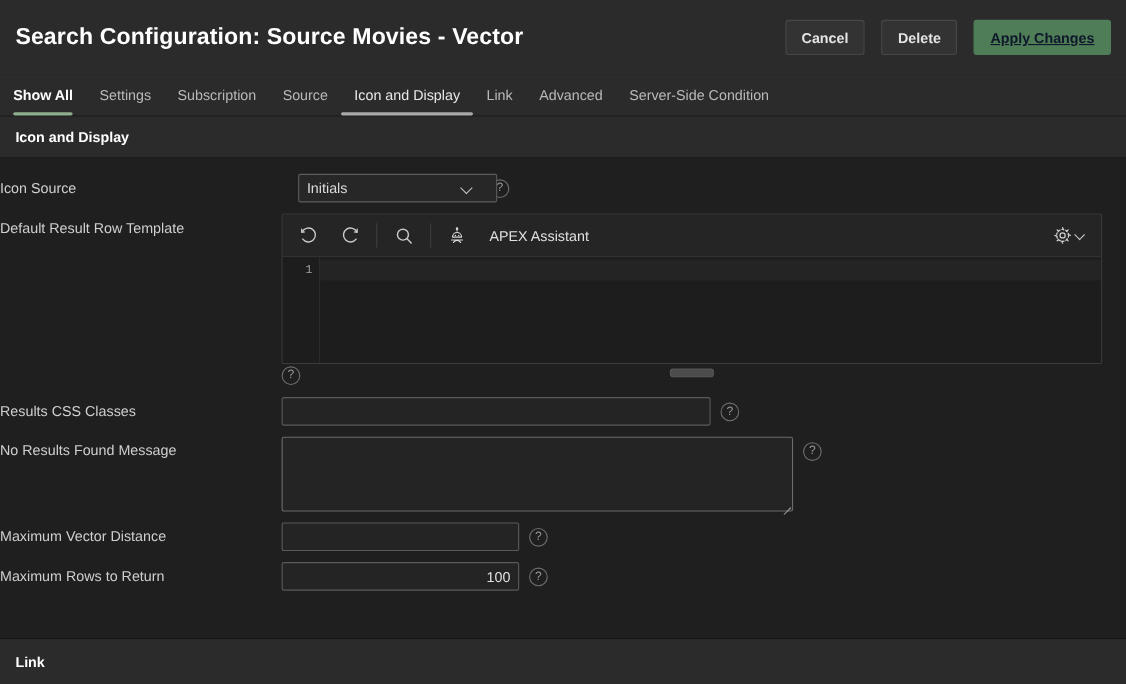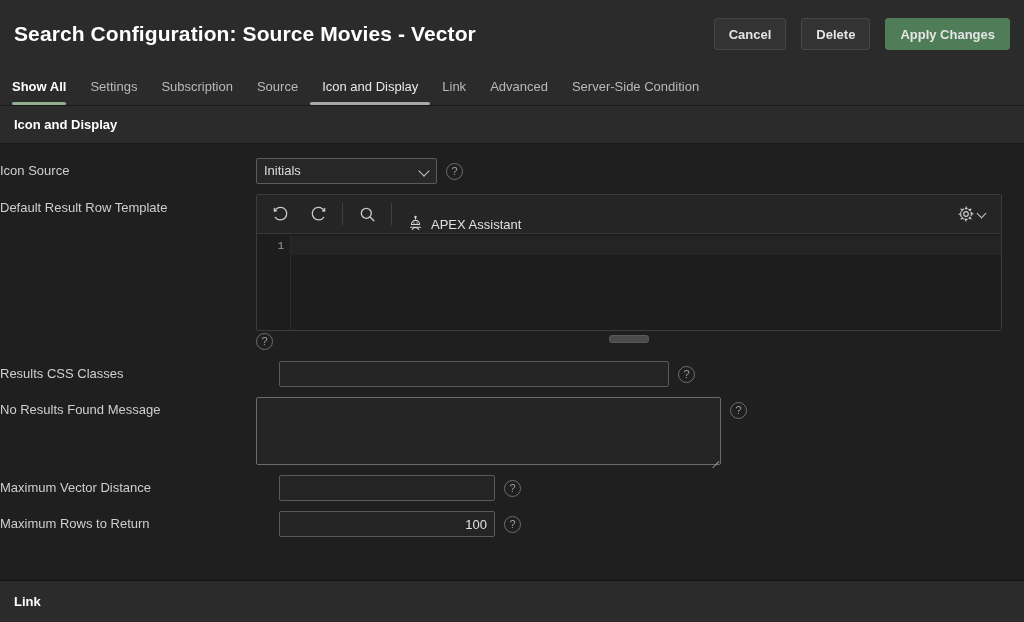--- a/index.html
+++ b/index.html
@@ -62,21 +62,22 @@
     color: #e4e4e4;
     white-space: nowrap;
   }
   .btn-dark {
     background: #333333;
     border-color: #474747;
   }
   .btn-primary {
     background: #4e7d57;
     border-color: #4e7d57;
-    color: #e5e5e5;
+    color: #0f172a;
+    text-decoration: underline;
   }
 
   
   .tabs {
     height: 38px;
     min-height: 38px;
     background: #2b2b2b;
     display: flex;
     align-items: stretch;
     padding: 0 12px;
@@ -184,20 +185,21 @@
     border: 1px solid #5c5c5c;
     border-radius: 2px;
     color: #dcdcdc;
     font-size: 13px;
     font-family: "Liberation Sans", sans-serif;
     padding: 0 24px 0 7px;
     line-height: 24px;
     cursor: pointer;
     white-space: nowrap;
     overflow: hidden;
+    margin-left: 15px;
   }
   .select-chevron {
     position: absolute;
     right: 8px;
     top: 9px;
     width: 9px;
     height: 9px;
     pointer-events: none;
   }
   .select-chevron::before {
@@ -215,21 +217,20 @@
   .text-input {
     height: 26px;
     box-sizing: border-box;
     background: #242424;
     border: 1px solid #5a5a5a;
     border-radius: 2px;
     color: #e2e2e2;
     font-size: 13px;
     font-family: "Liberation Sans", sans-serif;
     padding: 0 7px;
-    margin-left: 23px;
   }
   .input-css { width: 390px; }
   .input-num { width: 216px; }
   .input-num-right { text-align: right; }
 
   .textarea-box {
     width: 465px;
     height: 68px;
     box-sizing: border-box;
     background: #242424;
@@ -293,22 +294,22 @@
     cursor: pointer;
   }
   .tb-sep {
     width: 1px;
     height: 22px;
     background: #3f3f3f;
     margin: 0 5px;
   }
   .tb-assistant {
     display: flex;
-    align-items: flex-end;
-    gap: 7px;
+    align-items: center;
+    gap: 21px;
     padding: 0 10px;
     height: 36px;
     cursor: pointer;
     font-size: 13px;
     color: #e0e0e0;
     white-space: nowrap;
   }
   .tb-spacer { flex: 1; }
   .tb-gear {
     display: flex;

